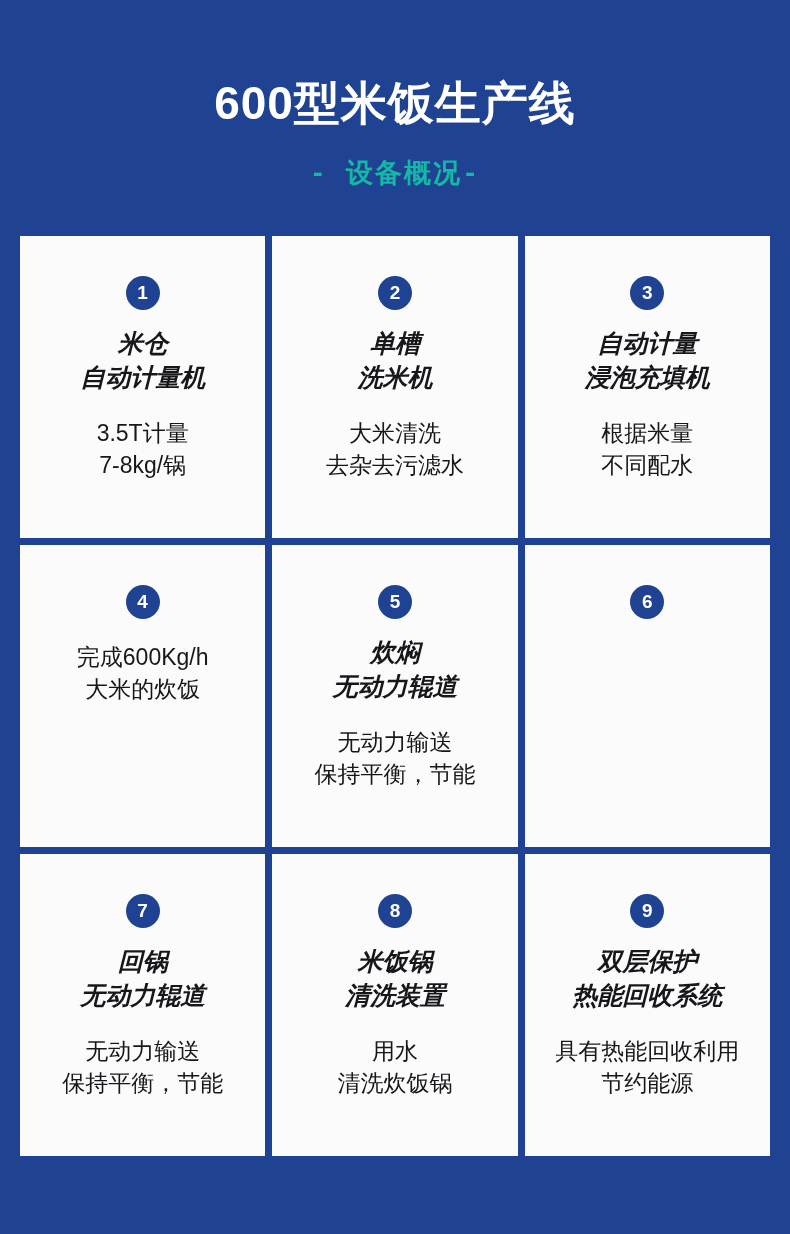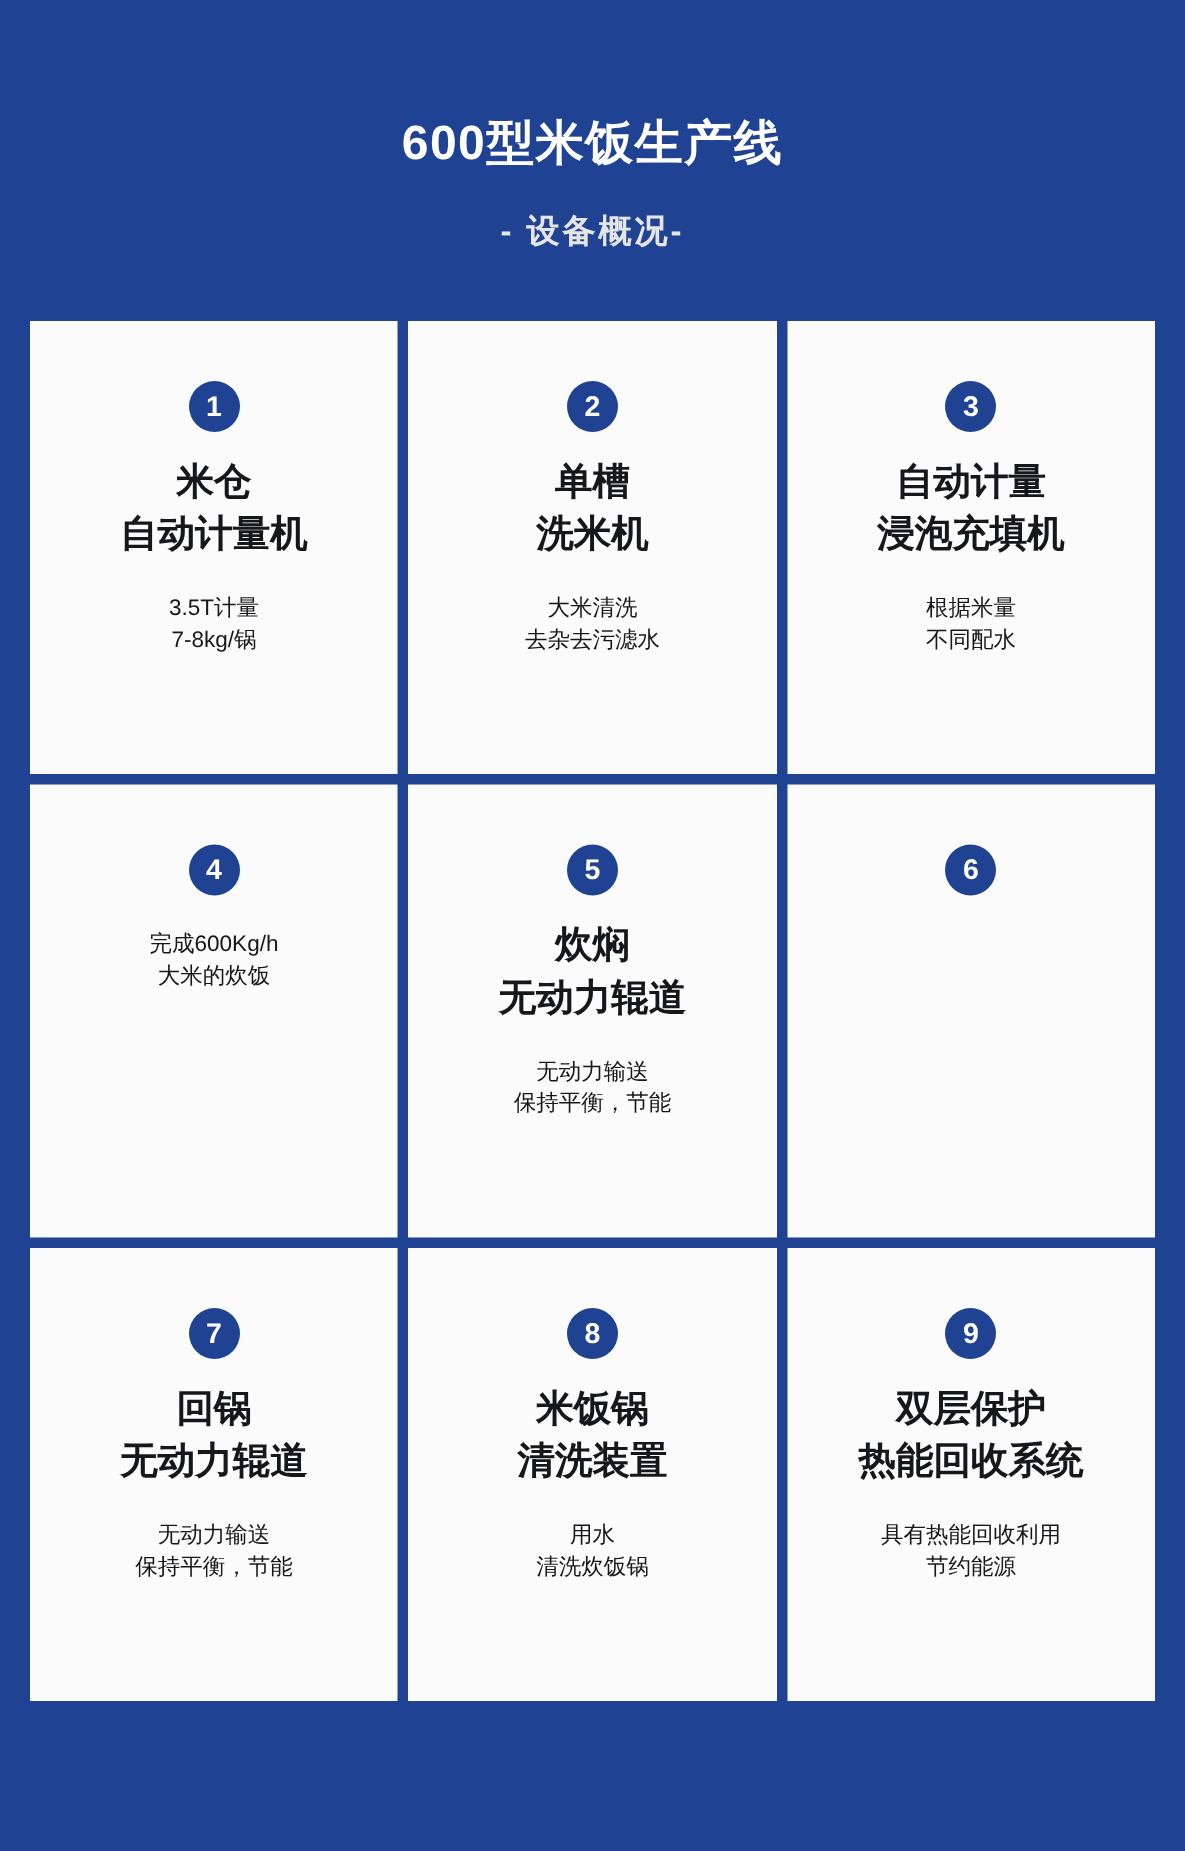--- a/index.html
+++ b/index.html
@@ -19,32 +19,33 @@
     height: 1234px;
     background: #1f4293;
     box-sizing: border-box;
   }
   .header {
     padding-top: 78px;
     text-align: center;
   }
   .title {
     color: #ffffff;
-    font-size: 32px;
+    font-size: 46px;
     font-weight: bold;
     letter-spacing: 1px;
     line-height: 1.1;
     margin: 0;
   }
   .subtitle {
-    color: #e5e5e5;
-    font-size: 22px;
+    color: #14b8a6;
+    font-size: 27px;
     font-weight: bold;
     letter-spacing: 2px;
     margin-top: 26px;
+    font-family: Liberation Mono, monospace;
   }
   .grid {
     margin: 45px auto 0 auto;
     width: 770px;
     display: grid;
     grid-template-columns: repeat(3, 1fr);
     grid-template-rows: repeat(3, 302px);
     gap: 7px;
     padding: 0 10px;
     box-sizing: border-box;
@@ -71,25 +72,26 @@
     line-height: 1;
   }
   .card-title {
     margin-top: 16px;
     color: #16171a;
     font-size: 25px;
     font-weight: bold;
     line-height: 1.38;
     text-align: center;
     white-space: pre-line;
+    font-style: italic;
   }
   .card-desc {
     margin-top: 22px;
     color: #16171a;
-    font-size: 15px;
+    font-size: 23px;
     font-weight: normal;
     line-height: 1.42;
     text-align: center;
     white-space: pre-line;
   }
 </style>
 </head>
 <body>
 
 <div class="page">

